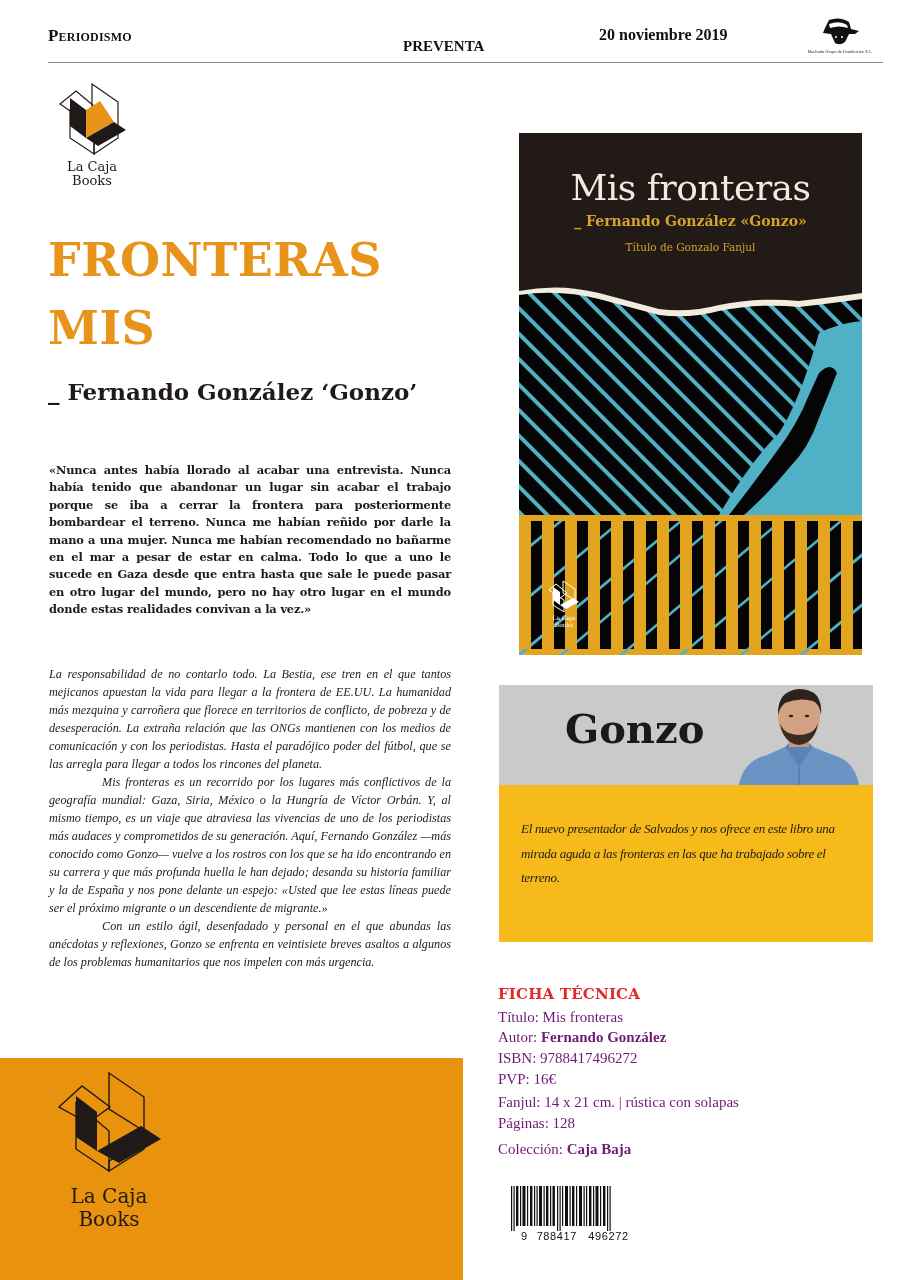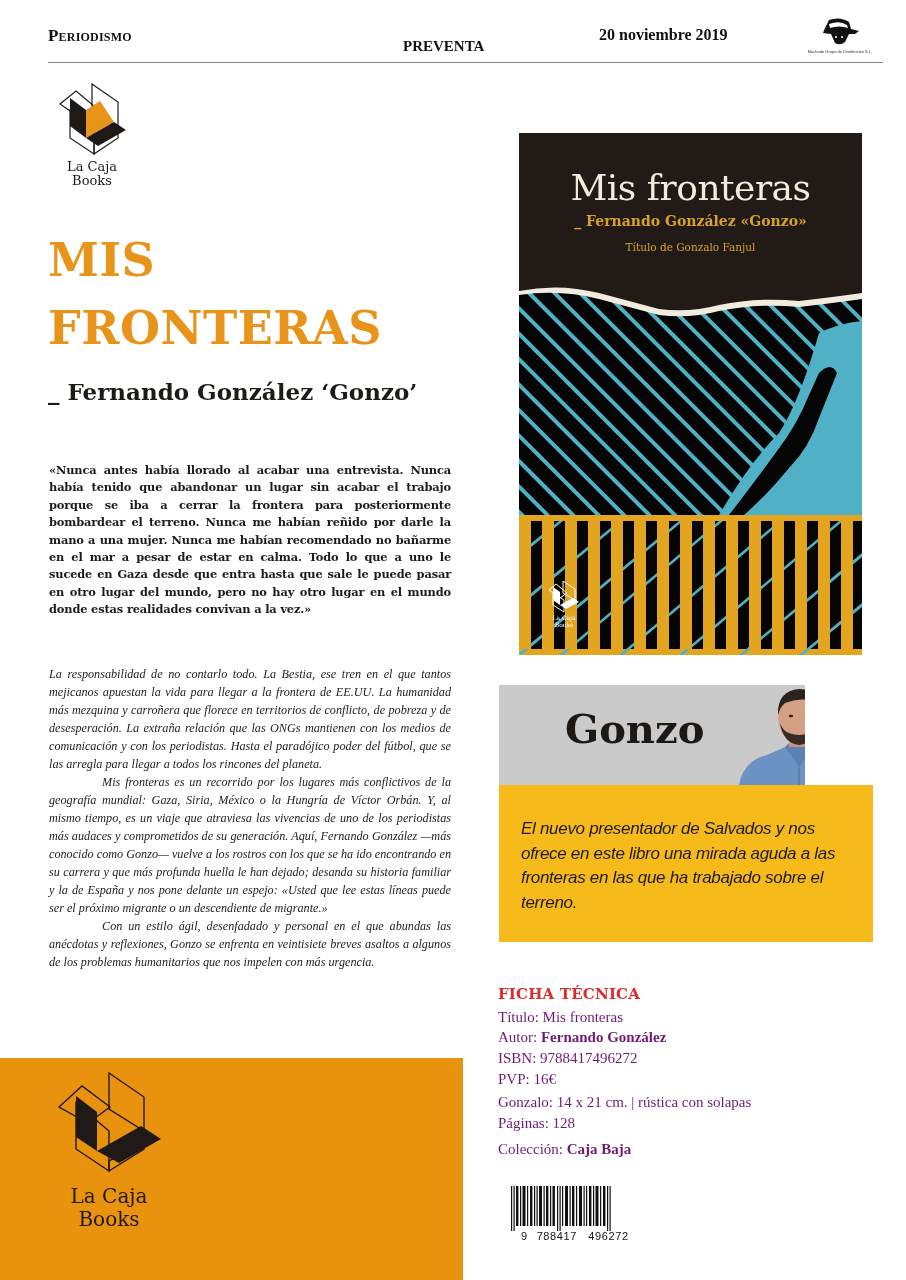--- a/index.html
+++ b/index.html
@@ -39,25 +39,25 @@
   
   .cover { position: absolute; left: 519px; top: 133px; width: 343px; height: 522px; background: #221a16; overflow: hidden; }
   .cover-title { position: absolute; left: 0; top: 34px; width: 343px; text-align: center; font-family: "DejaVu Serif", serif; font-size: 36px; color: #f2ecde; letter-spacing: -0.5px; }
   .cover-author { position: absolute; left: 0; top: 80px; width: 343px; text-align: center; font-family: "DejaVu Serif", serif; font-weight: bold; font-size: 14px; color: #d6a22c; }
   .cover-epilogue { position: absolute; left: 0; top: 108px; width: 343px; text-align: center; font-family: "DejaVu Serif", serif; font-size: 10.5px; color: #d6a22c; }
   .cover-art { position: absolute; left: 0; top: 0; width: 343px; height: 522px; }
   .cover-logo { position: absolute; left: 28px; top: 447px; width: 34px; height: 34px; }
   .cover-logo-text { position: absolute; left: 24px; top: 481px; width: 42px; text-align: center; font-family: "DejaVu Serif", serif; font-size: 6px; line-height: 7px; color: #fff; }
 
   
-  .author-box { position: absolute; left: 499px; top: 685px; width: 306px; height: 100px; background: #cbcaca; overflow: hidden; }
+  .author-box { position: absolute; left: 499px; top: 685px; width: 374px; height: 100px; background: #cbcaca; overflow: hidden; }
   .author-name { position: absolute; left: 66px; top: 20px; font-family: "DejaVu Serif", serif; font-weight: bold; font-size: 40px; color: #1c1816; }
   .author-photo { position: absolute; left: 238px; top: 0; width: 124px; height: 100px; }
   .blurb-box { position: absolute; left: 499px; top: 785px; width: 374px; height: 157px; background: #f6bb1a; }
-  .blurb { position: absolute; left: 22px; top: 32px; width: 340px; font-family: Liberation Sans, sans-serif; font-style: italic; font-size: 17px; line-height: 24.5px; color: #1f1a17; letter-spacing: -0.3px; }
+  .blurb { position: absolute; left: 22px; top: 32px; width: 340px; font-family: Liberation Serif, serif; font-style: italic; font-size: 13px; line-height: 24.5px; color: #1f1a17; letter-spacing: -0.3px; }
 
   
   .ficha-title { position: absolute; left: 498px; top: 985px; font-family: "DejaVu Serif", serif; font-weight: bold; font-size: 15px; color: #e02a2a; letter-spacing: 0.2px; }
   .ficha-row { position: absolute; left: 498px; font-family: "Liberation Serif", serif; font-size: 15px; color: #701a75; white-space: nowrap; }
   .ficha-row .lbl { font-weight: normal; }
   .ficha-row .val-bold { font-weight: bold; }
 
   
   .barcode { position: absolute; left: 507px; top: 1186px; width: 108px; height: 45px; }
   .barcode-num { position: absolute; left: 505px; top: 1230px; width: 115px; font-family: "Liberation Sans", sans-serif; font-size: 11px; color: #111; letter-spacing: 0.6px; white-space: nowrap; margin-left: 16px; }
@@ -88,22 +88,22 @@
   <polygon points="14,16 30,28 30,56 14,44" fill="#1f1a17"></polygon>
   <polygon points="30,28 44,19 58,40 30,56" fill="#e8941a"></polygon>
   <polygon points="30,56 58,40 70,48 42,64" fill="#1f1a17"></polygon>
 </svg>
 <div class="logo-top-text">
   <div>La Caja</div>
   <div>Books</div>
 </div>
 
 <div class="title">
+  <div>FRONTERAS</div>
   <div>MIS</div>
-  <div>FRONTERAS</div>
 </div>
 <div class="author-line">_ Fernando González ‘Gonzo’</div>
 
 <div class="quote">«Nunca antes había llorado al acabar una entrevista. Nunca había tenido que abandonar un lugar sin acabar el trabajo porque se iba a cerrar la frontera para posteriormente bombardear el terreno. Nunca me habían reñido por darle la mano a una mujer. Nunca me habían recomendado no bañarme en el mar a pesar de estar en calma. Todo lo que a uno le sucede en Gaza desde que entra hasta que sale le puede pasar en otro lugar del mundo, pero no hay otro lugar en el mundo donde estas realidades convivan a la vez.»</div>
 
 <div class="body-text">
   <p>La responsabilidad de no contarlo todo. La Bestia, ese tren en el que tantos mejicanos apuestan la vida para llegar a la frontera de EE.UU. La humanidad más mezquina y carroñera que florece en territorios de conflicto, de pobreza y de desesperación. La extraña relación que las ONGs mantienen con los medios de comunicación y con los periodistas. Hasta el paradójico poder del fútbol, que se las arregla para llegar a todos los rincones del planeta.</p>
   <p class="indent">Mis fronteras es un recorrido por los lugares más conflictivos de la geografía mundial: Gaza, Siria, México o la Hungría de Víctor Orbán. Y, al mismo tiempo, es un viaje que atraviesa las vivencias de uno de los periodistas más audaces y comprometidos de su generación. Aquí, Fernando González —más conocido como Gonzo— vuelve a los rostros con los que se ha ido encontrando en su carrera y que más profunda huella le han dejado; desanda su historia familiar y la de España y nos pone delante un espejo: «Usted que lee estas líneas puede ser el próximo migrante o un descendiente de migrante.»</p>
   <p class="indent">Con un estilo ágil, desenfadado y personal en el que abundas las anécdotas y reflexiones, Gonzo se enfrenta en veintisiete breves asaltos a algunos de los problemas humanitarios que nos impelen con más urgencia.</p>
 </div>
@@ -217,21 +217,21 @@
 <div class="ficha-row" style="top:1029px">
   <span class="lbl">Autor:</span><span class="val-bold"> Fernando González</span>
 </div>
 <div class="ficha-row" style="top:1050px">
   <span class="lbl">ISBN:</span><span> 9788417496272</span>
 </div>
 <div class="ficha-row" style="top:1071px">
   <span class="lbl">PVP:</span><span> 16€</span>
 </div>
 <div class="ficha-row" style="top:1094px">
-  <span class="lbl">Gonzalo:</span><span> 14 x 21 cm. | rústica con solapas</span>
+  <span class="lbl">Fanjul:</span><span> 14 x 21 cm. | rústica con solapas</span>
 </div>
 <div class="ficha-row" style="top:1115px">
   <span class="lbl">Páginas:</span><span> 128</span>
 </div>
 <div class="ficha-row" style="top:1141px">
   <span class="lbl">Colección:</span><span class="val-bold"> Caja Baja</span>
 </div>
 
 <svg class="barcode" viewBox="0 0 108 45" preserveAspectRatio="none">
   <g fill="#111">

